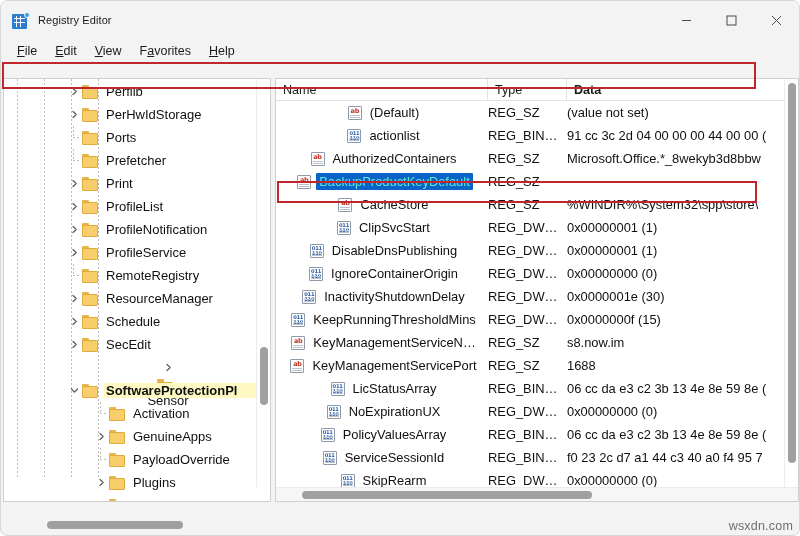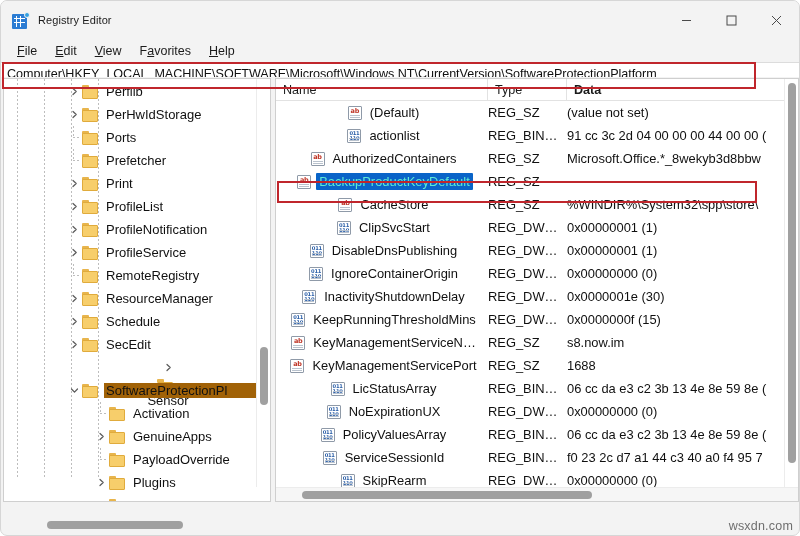--- a/index.html
+++ b/index.html
@@ -143,22 +143,23 @@
   .tnode {
     height: 23px;
     display: flex;
     align-items: center;
     font-size: 13px;
     color: #101010;
     white-space: nowrap;
     position: relative;
   }
   .tnode.selected .tlabel {
-    background: #a16207;
+    background: #fef9c3;
     padding-right: 80px;
+    font-weight: bold;
   }
   .guides {
     position: absolute; left: 0; top: 0;
     width: 268px; height: 424px;
     pointer-events: none;
   }
   .vguide {
     position: absolute; top: 0; bottom: 24px;
     width: 1px;
     background-image: linear-gradient(to bottom, #bdbdbd 50%, transparent 50%);
@@ -351,23 +352,20 @@
   </div>
 
   <div class="menubar" id="menubar">
       <div class="menu-item"><u>F</u>ile</div>
       <div class="menu-item"><u>E</u>dit</div>
       <div class="menu-item"><u>V</u>iew</div>
       <div class="menu-item">F<u>a</u>vorites</div>
       <div class="menu-item"><u>H</u>elp</div>
     </div>
 
-  <div class="addr-wrap">
-    <div class="addr-text">Computer\HKEY_LOCAL_MACHINE\SOFTWARE\Microsoft\Windows NT\CurrentVersion\SoftwareProtectionPlatform</div>
-  </div>
 
   <div class="panes">
 
     <div class="pane left-pane">
       <div class="guides">
         <div class="vguide" style="left:13px"></div>
         <div class="vguide" style="left:40px"></div>
         <div class="vguide" style="left:67px"></div>
         <div class="vguide" style="left:94px"></div>
       </div>

